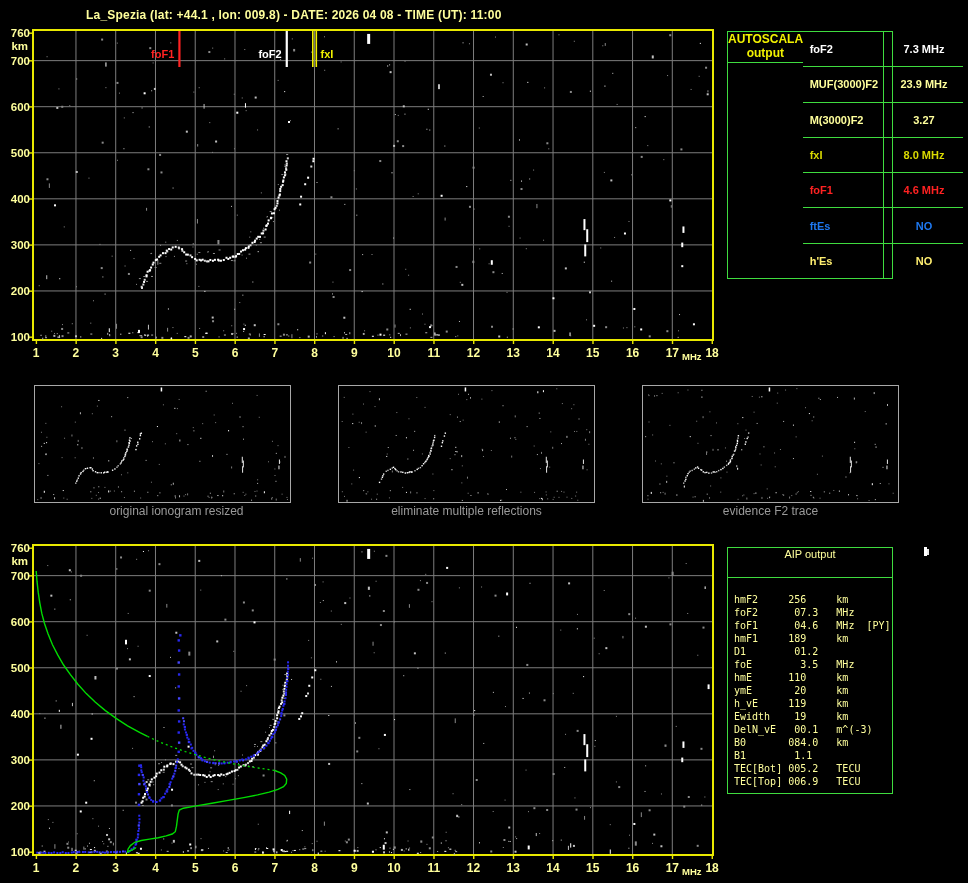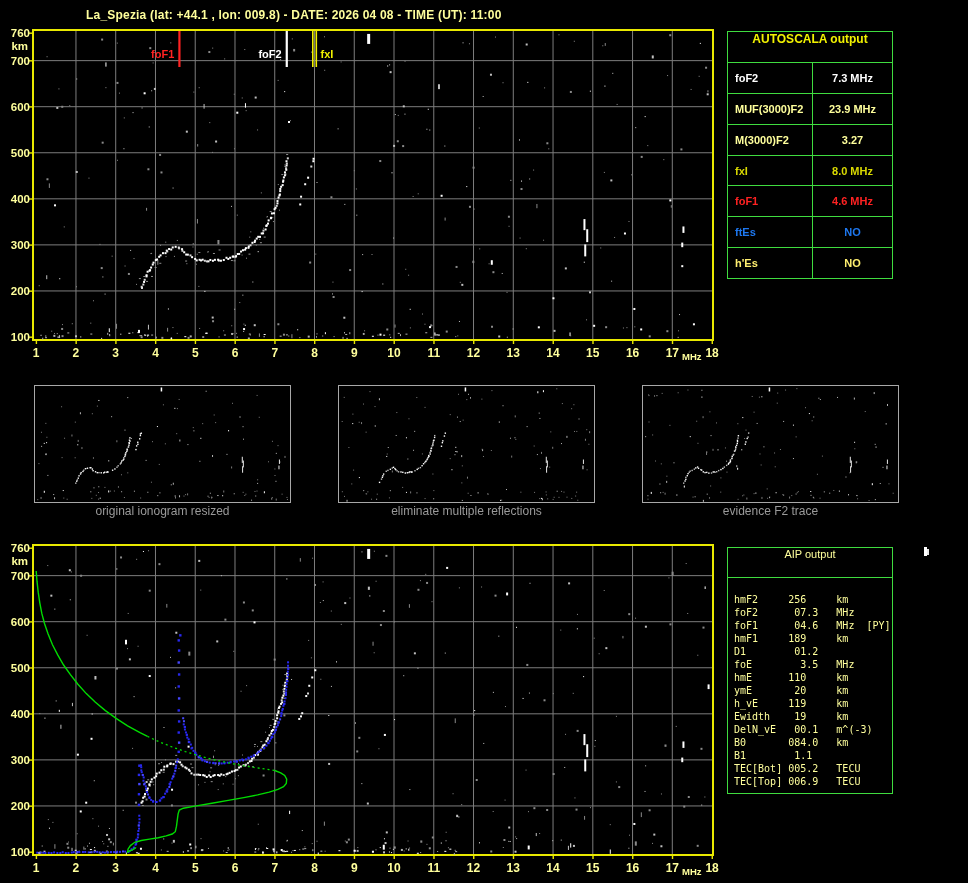--- a/index.html
+++ b/index.html
@@ -3,21 +3,21 @@
 <meta charset="utf-8">
 <style>
   html,body{margin:0;padding:0;background:#000;}
   #stage{position:relative;width:968px;height:883px;background:#000;overflow:hidden;
          font-family:"Liberation Sans",sans-serif;}
   .title{position:absolute;left:86px;top:8px;color:#ffff9c;
          font:bold 12px "Liberation Sans",sans-serif;letter-spacing:.2px;}
   svg.plot{position:absolute;left:0;top:0;}
   .panel{position:absolute;left:727px;width:164px;background:#000;border:1px solid #3fdc3f;}
   
-  #autoscala-panel{top:31px;height:246px;display:flex;flex-direction:column;}
+  #autoscala-panel{top:31px;height:246px;display:flex;flex-direction:row;}
   .as-header{height:30px;line-height:30px;text-align:center;color:#f2f200;
              font:bold 12px "Liberation Sans",sans-serif;border-bottom:1px solid #3fdc3f;}
   .as-row{flex:1;display:flex;align-items:center;border-bottom:1px solid #3fdc3f;
           font:bold 11px "Liberation Sans",sans-serif;}
   .as-row:last-child{border-bottom:none;}
   .as-label{flex:1;padding-left:7px;}
   .as-value{width:79px;align-self:stretch;display:flex;align-items:center;justify-content:center;
             border-left:1px solid #3fdc3f;text-align:right;}
   
   #aip-panel{top:547px;height:245px;}
@@ -2126,21 +2126,21 @@
         <rect x="104.35703961638472" y="50.41953874899092" width="1.4" height="1.4" fill="#bdbdbd"></rect>
         <rect x="104.96673167918033" y="46.37533157416375" width="1.4" height="1.4" fill="#bdbdbd"></rect>
         <rect x="206.79338625" y="70.7534141935484" width="1" height="6.136485161290323" fill="#e8e8e8"></rect>
         <rect x="207.83700750000003" y="74.54519225806452" width="1" height="6.82589935483871" fill="#e8e8e8"></rect>
         <rect x="207.09156375000003" y="80.23285935483871" width="1" height="6.4811922580645165" fill="#e8e8e8"></rect>
         <rect x="243.91648500000002" y="73.51107096774194" width="1" height="4.4129496774193555" fill="#e8e8e8"></rect>
         <rect x="243.46921875" y="79.54344516129032" width="1" height="3.7235354838709678" fill="#e8e8e8"></rect>
         <rect x="125.68910624999998" y="1.4672877419354835" width="1.5" height="4" fill="#ffffff"></rect>
       </svg>
   </div>
-  <div class="thumb-cap" style="left:34px;">original ionogram resized</div>
+  <div class="thumb-cap" style="left:48px;">original ionogram resized</div>
   <div class="thumb-cap" style="left:338px;">eliminate multiple reflections</div>
   <div class="thumb-cap" style="left:642px;">evidence F2 trace</div>
 
   <div class="panel" id="aip-panel">
     <div class="aip-header">AIP output</div>
     <div id="aip-rows">
         <div class="aip-row">hmF2     256     km   </div>
         <div class="aip-row">foF2      07.3   MHz  </div>
         <div class="aip-row">foF1      04.6   MHz  [PY]</div>
         <div class="aip-row">hmF1     189     km   </div>

